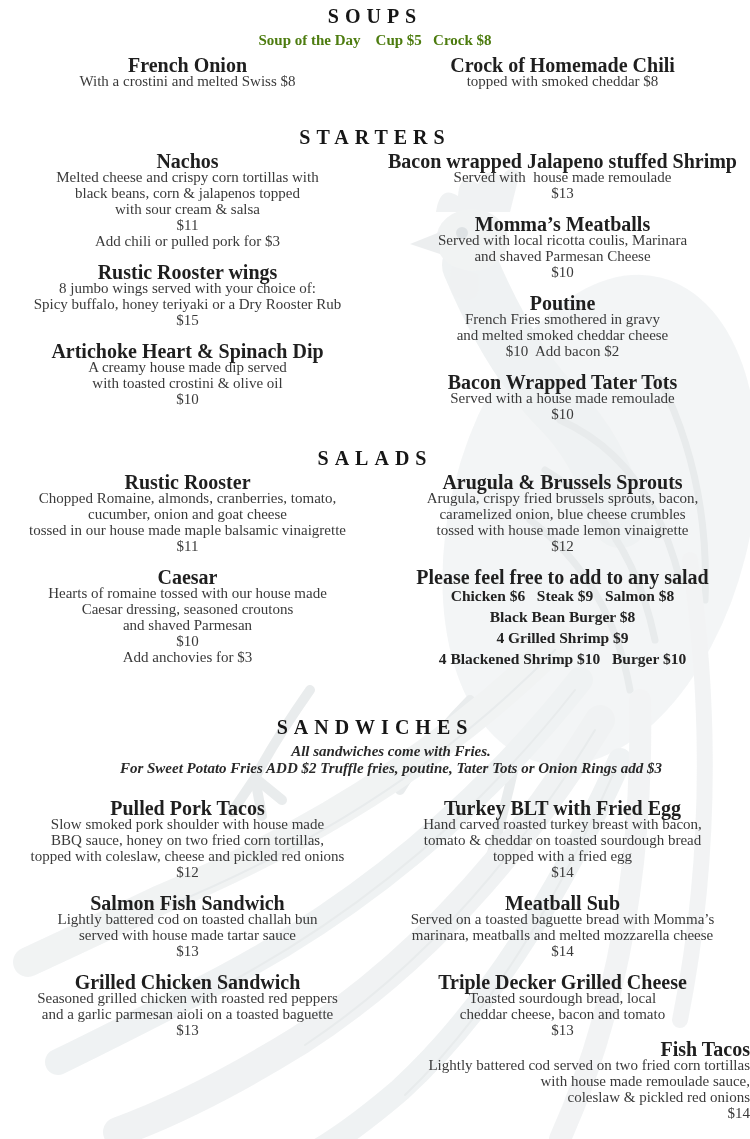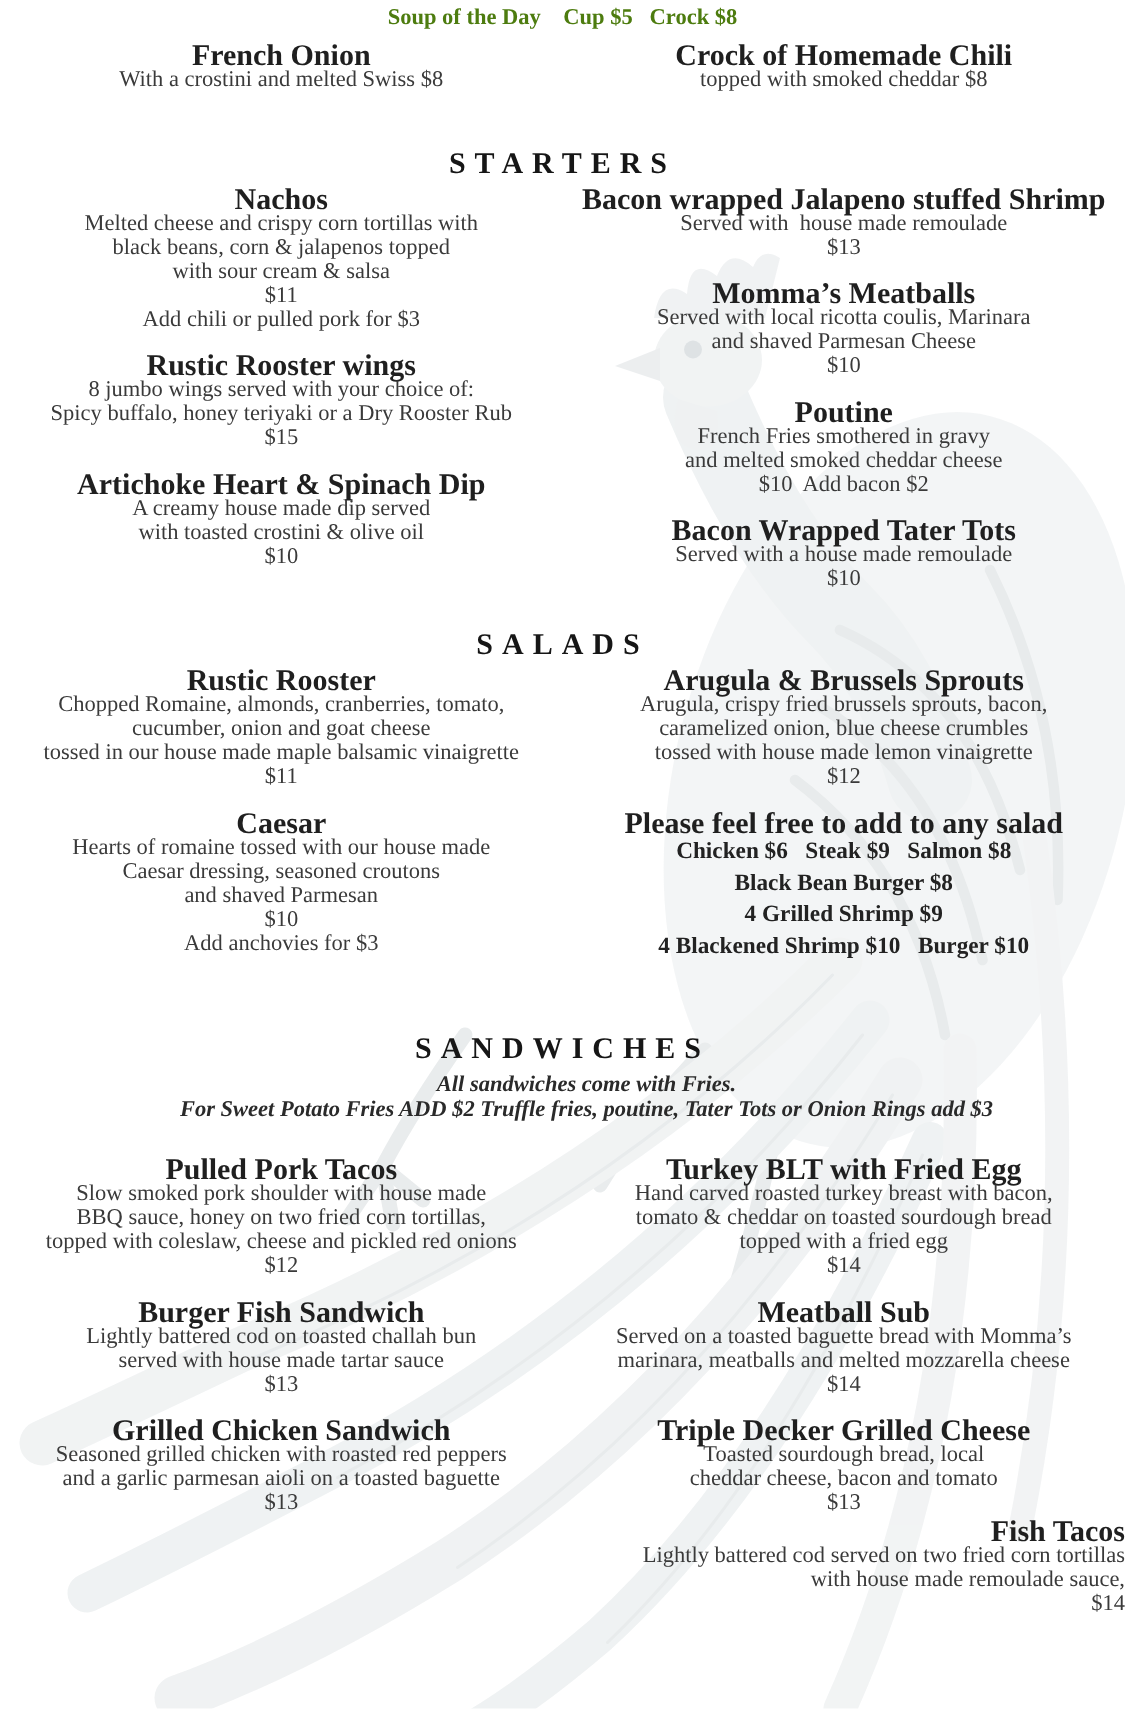--- a/index.html
+++ b/index.html
@@ -123,20 +123,21 @@
       <path d="M575 690 Q430 875 225 985" stroke="#e4e8e9" stroke-width="2"></path>
       <path d="M595 730 Q470 935 305 1045" stroke="#e4e8e9" stroke-width="2"></path>
       <path d="M615 770 Q520 985 405 1095" stroke="#e4e8e9" stroke-width="2"></path>
     </g>
   </g>
 </svg>
 
 <main>
 
   <section class="menu-section s0">
+    <h2 class="section-title">SOUPS</h2>
     <div class="section-note">Soup of the Day    Cup $5   Crock $8</div>
     <div class="cols">
       <div class="col">
           <div class="item">
             <div class="item-name">French Onion</div>
             <div class="item-line">With a crostini and melted Swiss $8</div>
           </div>
         </div>
       <div class="col">
           <div class="item">
@@ -247,21 +248,21 @@
     <div class="cols">
       <div class="col">
           <div class="item">
             <div class="item-name">Pulled Pork Tacos</div>
             <div class="item-line">Slow smoked pork shoulder with house made</div>
             <div class="item-line">BBQ sauce, honey on two fried corn tortillas,</div>
             <div class="item-line">topped with coleslaw, cheese and pickled red onions</div>
             <div class="item-line">$12</div>
           </div>
           <div class="item">
-            <div class="item-name">Burger Fish Sandwich</div>
+            <div class="item-name">Salmon Fish Sandwich</div>
             <div class="item-line">Lightly battered cod on toasted challah bun</div>
             <div class="item-line">served with house made tartar sauce</div>
             <div class="item-line">$13</div>
           </div>
           <div class="item">
             <div class="item-name">Grilled Chicken Sandwich</div>
             <div class="item-line">Seasoned grilled chicken with roasted red peppers</div>
             <div class="item-line">and a garlic parmesan aioli on a toasted baguette</div>
             <div class="item-line">$13</div>
           </div>
@@ -286,18 +287,19 @@
             <div class="item-line">cheddar cheese, bacon and tomato</div>
             <div class="item-line">$13</div>
           </div>
         </div>
     </div>
     <div class="full-col">
         <div class="item">
           <div class="item-name">Fish Tacos</div>
           <div class="item-line">Lightly battered cod served on two fried corn tortillas</div>
           <div class="item-line">with house made remoulade sauce,</div>
+          <div class="item-line">coleslaw &amp; pickled red onions</div>
           <div class="item-line">$14</div>
         </div>
       </div>
   </section>
 
 </main>
 
 </body></html>

